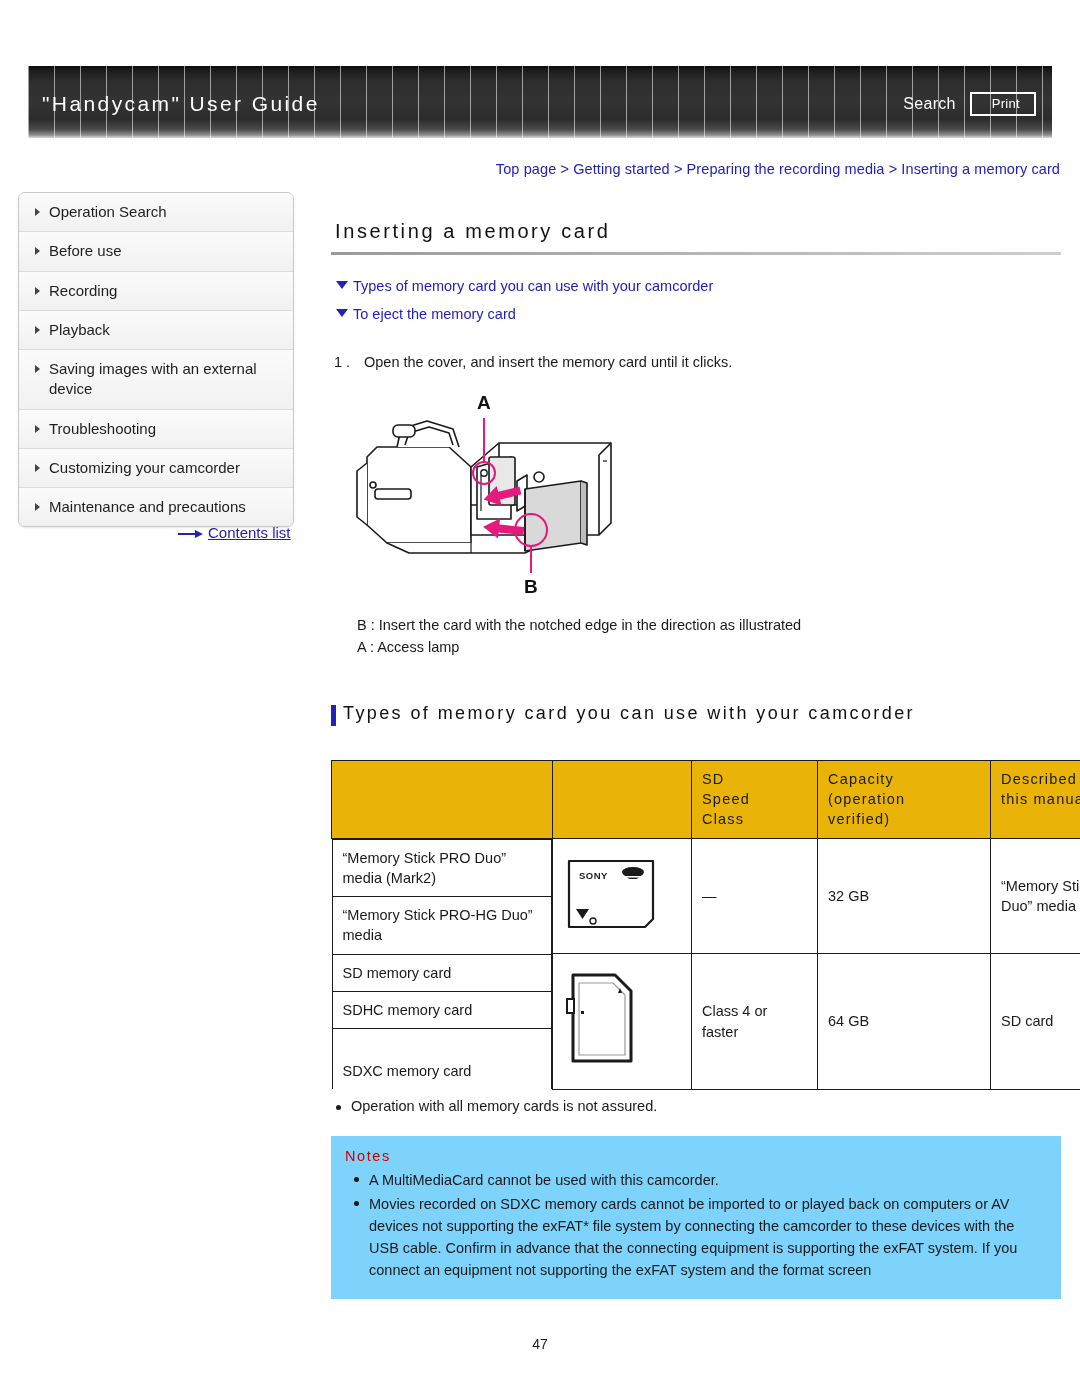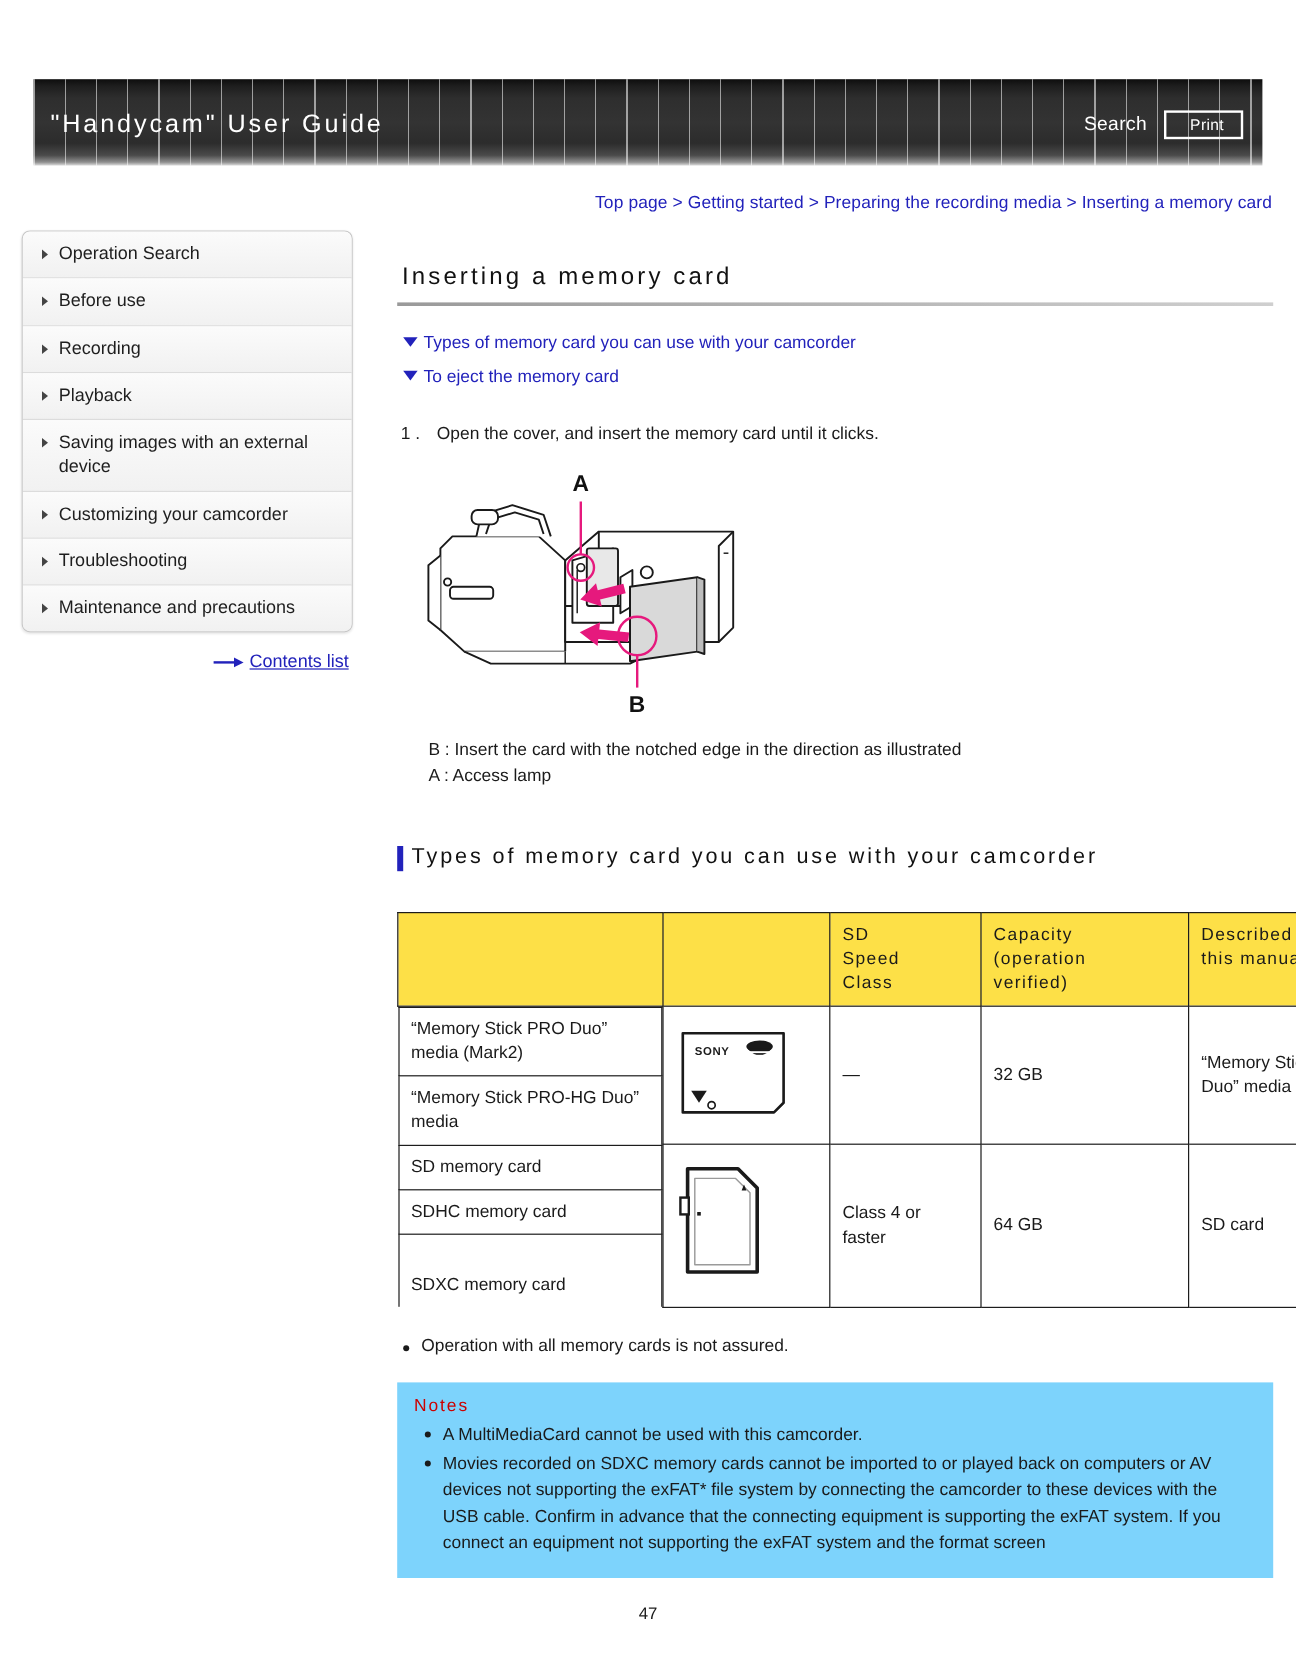--- a/index.html
+++ b/index.html
@@ -105,21 +105,21 @@
     border-bottom: 4px solid transparent;
   }
   .nav-item.active {
     background: linear-gradient(to bottom, #ddf3f7 0%, #cdeef5 45%, #e7f8fb 100%);
     border-top: 1px solid #9fd9e4;
     border-bottom: 1px solid #9fd9e4;
   }
   .contents-link {
     position: absolute;
     left: 178px;
-    top: 543px;
+    top: 524px;
     font-size: 15px;
     color: #2222bb;
     white-space: nowrap;
   }
   .contents-link .arrow {
     display: inline-block;
     width: 26px;
     vertical-align: middle;
     margin-right: 4px;
     position: relative;
@@ -246,21 +246,21 @@
     border: 1.5px solid #1c1c1c;
     padding: 8px 10px;
     font-size: 14.5px;
     font-weight: normal;
     text-align: left;
     vertical-align: middle;
     color: #1a1a1a;
     line-height: 1.4;
   }
   table.cards thead th {
-    background: #fde047;
+    background: #eab308;
     letter-spacing: 1.2px;
     vertical-align: top;
     height: 56px;
   }
   .col-name  { width: 200px; }
   .col-img   { width: 118px; }
   .col-speed { width: 105px; }
   .col-cap   { width: 152px; }
   .col-desc  { width: 155px; }
   td.img-cell {
@@ -273,21 +273,21 @@
   .nested-names td {
     border: none;
     border-bottom: 1.5px solid #1c1c1c;
     padding: 9px 10px;
     font-size: 14.5px;
   }
   .nested-names tr:last-child td { border-bottom: none; }
 
   
   .after-table {
-    margin-top: 24px;
+    margin-top: 8px;
     position: relative;
     padding-left: 20px;
     font-size: 14.5px;
     color: #1a1a1a;
   }
   .after-table::before {
     content: "";
     position: absolute;
     left: 5px; top: 7px;
     width: 5px; height: 5px;
@@ -363,25 +363,25 @@
   <div class="nav-item">
     <span class="tri"></span>
     <span>Playback</span>
   </div>
   <div class="nav-item">
     <span class="tri"></span>
     <span>Saving images with an external device</span>
   </div>
   <div class="nav-item">
     <span class="tri"></span>
+    <span>Troubleshooting</span>
+  </div>
+  <div class="nav-item">
+    <span class="tri"></span>
     <span>Customizing your camcorder</span>
-  </div>
-  <div class="nav-item">
-    <span class="tri"></span>
-    <span>Troubleshooting</span>
   </div>
   <div class="nav-item">
     <span class="tri"></span>
     <span>Maintenance and precautions</span>
   </div>
 </nav>
 
 <a class="contents-link" href="#">
   <span class="arrow"></span><span>Contents list</span>
 </a>

